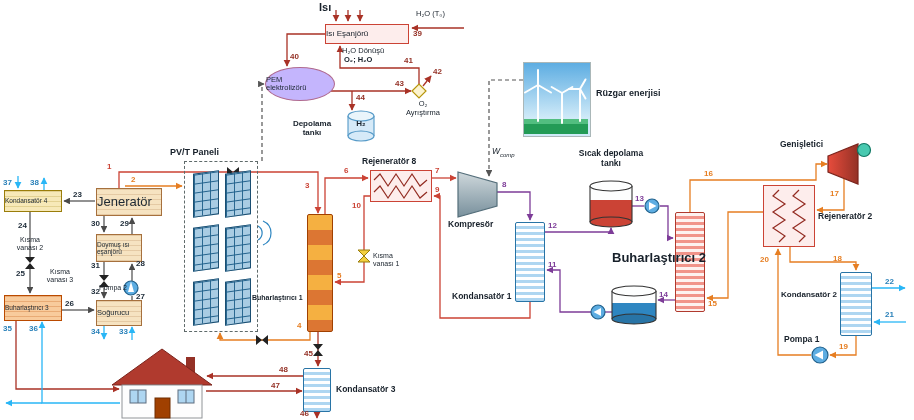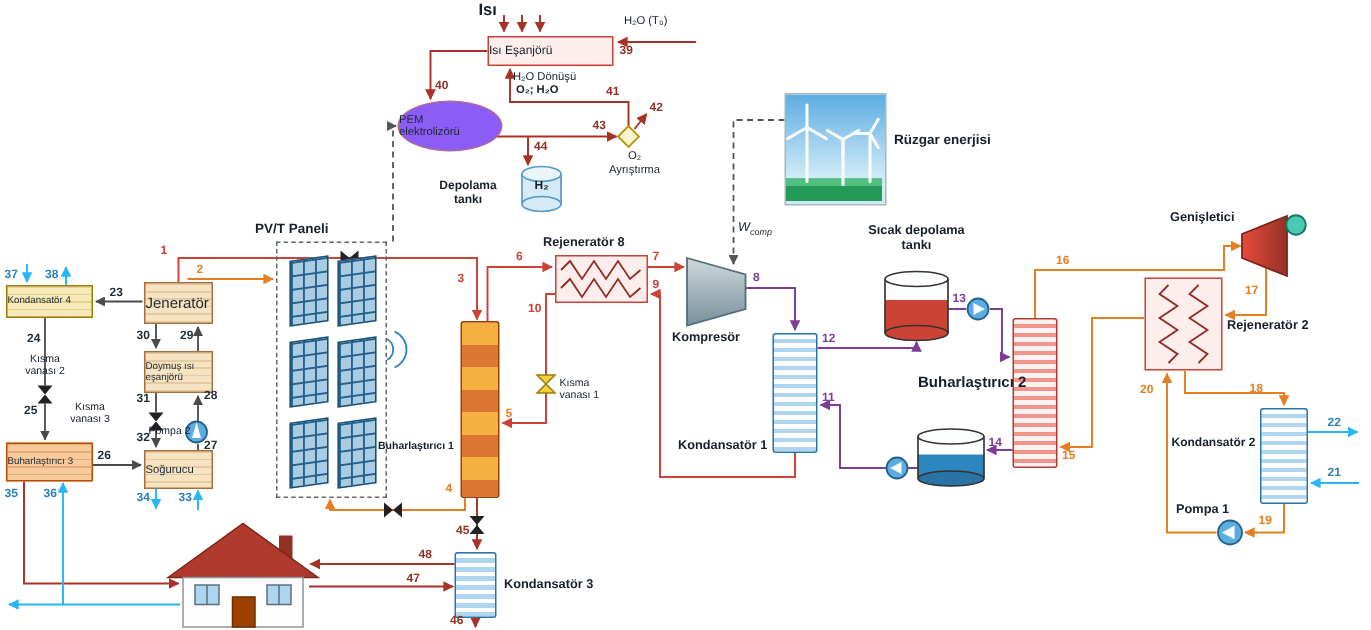--- a/index.html
+++ b/index.html
@@ -20,21 +20,21 @@
   .striped-hot{background:repeating-linear-gradient(180deg,#fdf2f0 0 3px,#f1948a 3px 6px);
        border:1.3px solid #b03a2e;border-radius:2px}
   .b1{background:repeating-linear-gradient(180deg,#f5b041 0 15px,#dc7633 15px 30px);
        border:1.3px solid #a04000;border-radius:2px}
   .tan{background-color:#f6e3c1;border:1.1px solid #a6703d;
        background-image:repeating-linear-gradient(180deg,rgba(166,112,61,.22) 0 1px,transparent 1px 5px)}
   .tan-y{background-color:#f7e9b8;border:1.1px solid #9a7d0a;
        background-image:repeating-linear-gradient(180deg,rgba(154,125,10,.22) 0 1px,transparent 1px 5px)}
   .tan-o{background-color:#f8cb9c;border:1.1px solid #ba4a00;
        background-image:repeating-linear-gradient(180deg,rgba(186,74,0,.25) 0 1px,transparent 1px 5px)}
-  .ellipse{border-radius:50%;background:#8b5cf6;border:1.2px solid #b06a8f}
+  .ellipse{border-radius:50%;background:#c4b5fd;border:1.2px solid #b06a8f}
   .dashedbox{position:absolute;z-index:2;border:1.4px dashed #5f6a6a;box-sizing:border-box}
   .panel{position:absolute;width:24px;height:42px;background-color:#a9cce3;
        background-image:linear-gradient(#21618c 1px,transparent 1px),
                         linear-gradient(90deg,#21618c 1px,transparent 1px);
        background-size:8px 9px;border:1px solid #1b4f72;transform:skewY(-8deg)}
   .photo{position:absolute;z-index:2;background:linear-gradient(180deg,#5dade2 0%,#cfeaf8 75%);
        border:1px solid #aab7b8}
   .pt{position:absolute;z-index:4;font-size:8px;font-weight:bold;line-height:1}
   .cR{color:#cb4335}.cO{color:#e67e22}.cP{color:#7d3c98}
   .cB{color:#2980b9}.cD{color:#212f3c}.cM{color:#943126}
@@ -307,21 +307,21 @@
 
   <div class="box b1" style="left:307px;top:214px;width:26px;height:118px"></div>
   <div class="box striped-hot" style="left:675px;top:212px;width:30px;height:100px"></div>
   <div class="box striped-blue" style="left:515px;top:222px;width:30px;height:80px"></div>
   <div class="box striped-blue" style="left:840px;top:272px;width:32px;height:64px"></div>
   <div class="box striped-blue" style="left:303px;top:368px;width:28px;height:44px"></div>
 
   <div class="box tan-y" style="left:4px;top:190px;width:58px;height:22px;font-size:6.5px">
     <span>Kondansatör 4</span>
     </div>
-  <div class="box tan" style="left:96px;top:188px;width:46px;height:28px;font-size:10px">
+  <div class="box tan" style="left:96px;top:188px;width:66px;height:28px;font-size:13px">
     <span>Jeneratör</span>
     </div>
   <div class="box tan" style="left:96px;top:234px;width:46px;height:28px;font-size:6.5px">
     <span>Doymuş ısı</span>
     <span>eşanjörü</span>
     </div>
   <div class="box tan" style="left:96px;top:300px;width:46px;height:26px;font-size:7.5px">
     <span>Soğurucu</span>
     </div>
   <div class="box tan-o" style="left:4px;top:295px;width:58px;height:26px;font-size:6.5px">
@@ -346,21 +346,21 @@
     <span>W</span><sub class="wsub">comp</sub></div>
   <div class="lbl" style="left:170px;top:147px;font-size:9px">PV/T Paneli</div>
   <div class="lbl" style="left:362px;top:156px">Rejeneratör 8</div>
   <div class="lbl" style="left:448px;top:219px">Kompresör</div>
   <div class="lbl" style="left:452px;top:291px">Kondansatör 1</div>
   <div class="lbl ctr" style="left:566px;top:148px;width:90px">
     <div>Sıcak depolama</div>
     <div>tankı</div>
     </div>
   <div class="lbl" style="left:252px;top:294px;font-size:7px">Buharlaştırıcı 1</div>
-  <div class="lbl" style="left:612px;top:250px;width:60px;text-align:right;font-size:10px">Buharlaştırıcı 2</div>
+  <div class="lbl" style="left:612px;top:250px;width:60px;text-align:right;font-size:13px">Buharlaştırıcı 2</div>
   <div class="lbl" style="left:780px;top:139px">Genişletici</div>
   <div class="lbl" style="left:818px;top:211px">Rejeneratör 2</div>
   <div class="lbl" style="left:781px;top:290px;font-size:8px">Kondansatör 2</div>
   <div class="lbl" style="left:784px;top:334px">Pompa 1</div>
   <div class="lbl" style="left:336px;top:384px">Kondansatör 3</div>
   <div class="lbl sm" style="left:373px;top:252px">
     <div>Kısma</div>
     <div>vanası 1</div>
     </div>
   <div class="lbl sm ctr" style="left:4px;top:236px;width:52px">

